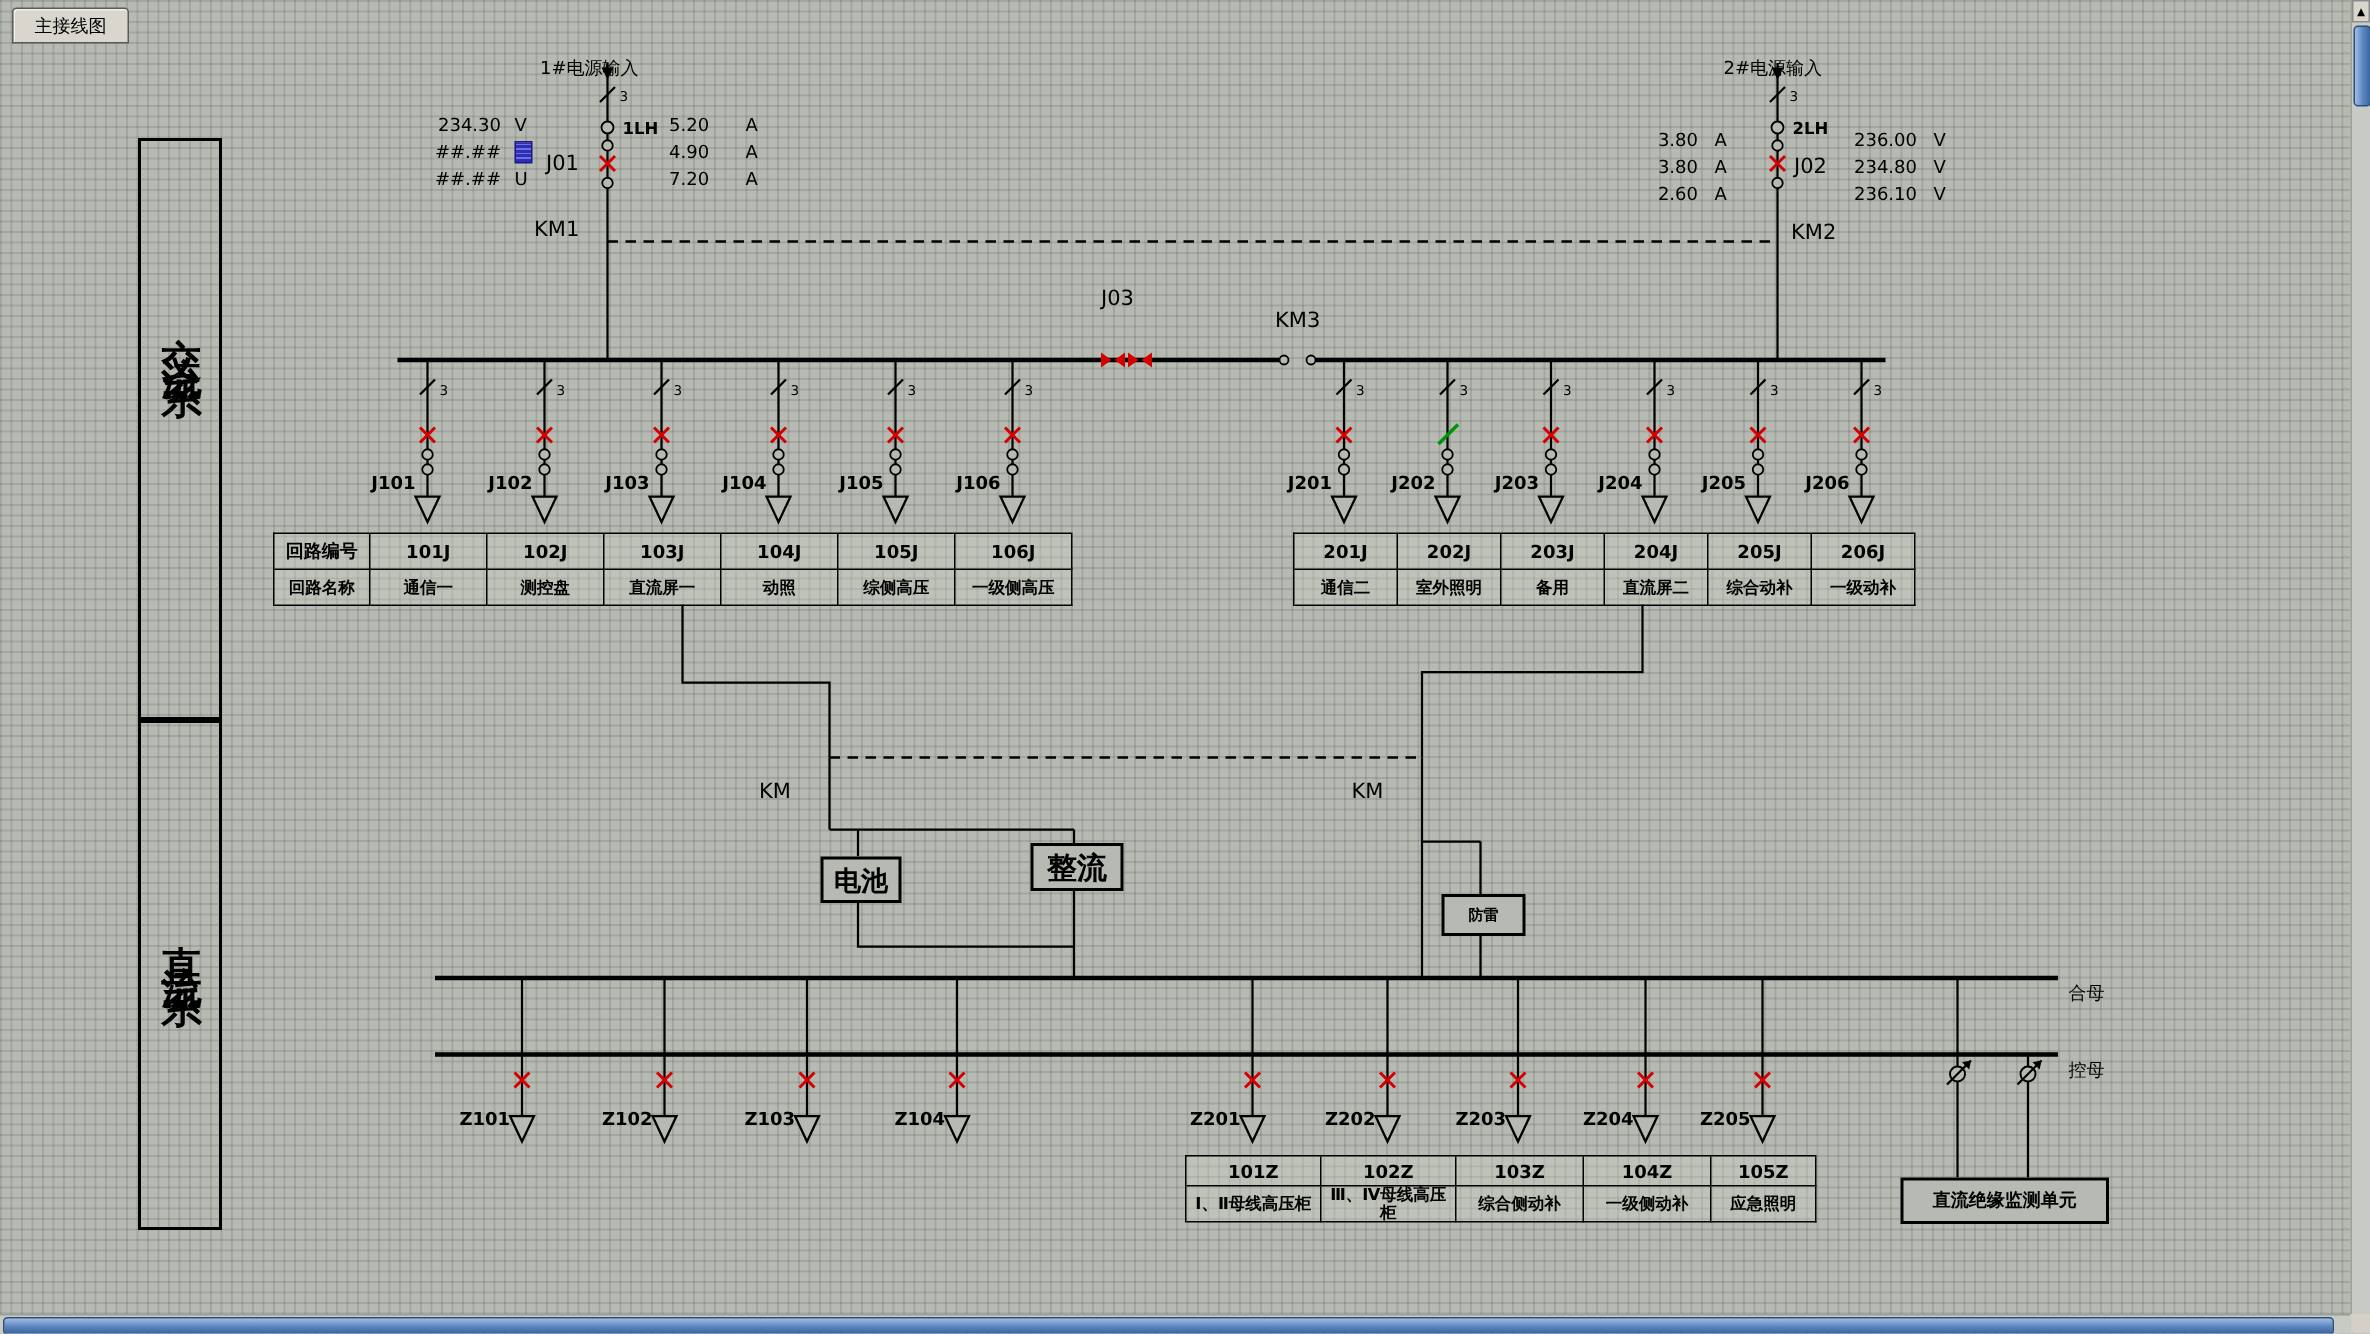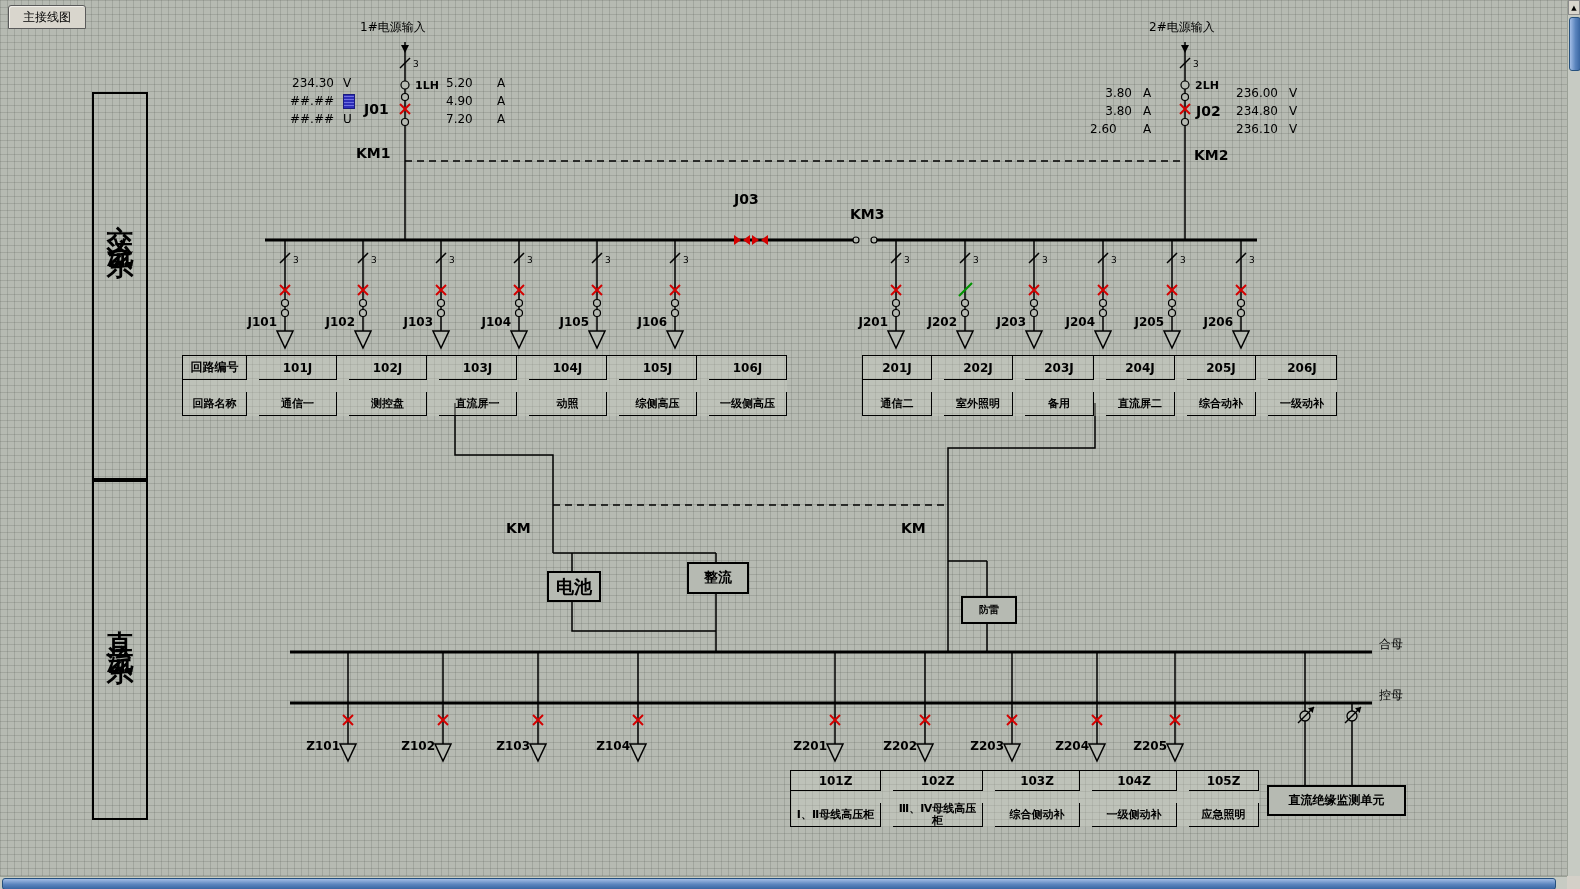--- a/index.html
+++ b/index.html
@@ -27,37 +27,36 @@
     position:absolute;z-index:2;left:390px;top:12px;width:790px;text-align:center;
     font-size:28px;font-weight:bold;color:#007d7d;letter-spacing:1px;
     text-shadow:0.6px 0 0 #007d7d;
   }
   .tab{
     position:absolute;z-index:3;left:8px;top:5px;width:76px;height:22px;
     background:#d9d6cd;border:1px solid #5a5a5a;border-radius:3px 3px 0 0;
     box-shadow:inset 1px 1px 0 #f2f0ea;
     display:flex;align-items:center;justify-content:center;font-size:12px;
   }
-  .slabel{position:absolute;z-index:2;font-size:12px;white-space:nowrap;}
-  .blabel{position:absolute;z-index:2;font-size:14px;font-weight:bold;white-space:nowrap;}
+  .slabel{position:absolute;z-index:2;font-size:12px;white-space:nowrap;margin-top:18px;}
+  .blabel{position:absolute;z-index:2;font-size:14px;font-weight:normal;white-space:nowrap;}
   .meas{position:absolute;z-index:2;font-size:12px;white-space:nowrap;}
   .qicon{
     position:absolute;z-index:2;width:10px;height:13px;
     background:repeating-linear-gradient(0deg,#2d2db8 0 2px,#7070e0 2px 3px);
     border:1px solid #1a1a80;
   }
   .ebox{
     position:absolute;z-index:2;background:#b6bab2;border:2px solid #000;
     display:flex;align-items:center;justify-content:center;font-weight:bold;white-space:nowrap;
   }
   .tbl{
     position:absolute;z-index:2;display:grid;
     border-left:1px solid #000;border-top:1px solid #000;
     background:rgba(205,210,198,0.35);
-    gap:12px;
   }
   .tbl .cell{
     border-right:1px solid #000;border-bottom:1px solid #000;
     display:flex;align-items:center;justify-content:center;text-align:center;
     font-weight:600;padding:0 1px;box-sizing:border-box;
   }
   .crow{font-size:12px}
   .nrow{font-size:11px}
   #acLeftTable{left:182px;top:355px;grid-template-columns:64px repeat(6,78px);grid-auto-rows:24px;}
   #acRightTable{left:862px;top:355px;grid-template-columns:repeat(6,69px);grid-auto-rows:24px;}
@@ -352,21 +351,21 @@
   <div class="meas" style="left:497px;top:76px">A</div>
   <div class="meas" style="left:446px;top:94px">4.90</div>
   <div class="meas" style="left:497px;top:94px">A</div>
   <div class="meas" style="left:446px;top:112px">7.20</div>
   <div class="meas" style="left:497px;top:112px">A</div>
 
   <div class="meas" style="left:1090px;top:86px;width:42px;text-align:right">3.80</div>
   <div class="meas" style="left:1143px;top:86px">A</div>
   <div class="meas" style="left:1090px;top:104px;width:42px;text-align:right">3.80</div>
   <div class="meas" style="left:1143px;top:104px">A</div>
-  <div class="meas" style="left:1090px;top:122px;width:42px;text-align:left">2.60</div>
+  <div class="meas" style="left:1090px;top:122px;width:42px;text-align:right">2.60</div>
   <div class="meas" style="left:1143px;top:122px">A</div>
 
   <div class="meas" style="left:1236px;top:86px">236.00</div>
   <div class="meas" style="left:1289px;top:86px">V</div>
   <div class="meas" style="left:1236px;top:104px">234.80</div>
   <div class="meas" style="left:1289px;top:104px">V</div>
   <div class="meas" style="left:1236px;top:122px">236.10</div>
   <div class="meas" style="left:1289px;top:122px">V</div>
 
   <div id="acLeftTable" class="tbl">
@@ -406,21 +405,21 @@
       <div class="cell crow">104Z</div>
       <div class="cell crow">105Z</div>
       <div class="cell nrow">Ⅰ、Ⅱ母线高压柜</div>
       <div class="cell nrow">Ⅲ、Ⅳ母线高压柜</div>
       <div class="cell nrow">综合侧动补</div>
       <div class="cell nrow">一级侧动补</div>
       <div class="cell nrow">应急照明</div>
     </div>
 
   <div class="ebox" style="left:547px;top:571px;width:50px;height:27px;font-size:18px">电池</div>
-  <div class="ebox" style="left:687px;top:562px;width:58px;height:28px;font-size:14px">整流</div>
+  <div class="ebox" style="left:687px;top:562px;width:58px;height:28px;font-size:20px">整流</div>
   <div class="ebox" style="left:961px;top:596px;width:52px;height:24px;font-size:10px">防雷</div>
   <div class="ebox" style="left:1267px;top:785px;width:135px;height:27px;font-size:12px">直流绝缘监测单元</div>
 
   <div class="vpanel" style="left:92px;top:92px;height:388px">
     <div class="vtext" style="transform:translateY(-42px)">交流系…</div>
   </div>
   <div class="vpanel" style="left:92px;top:480px;height:340px">
     <div class="vtext">直流系…</div>
   </div>
 

